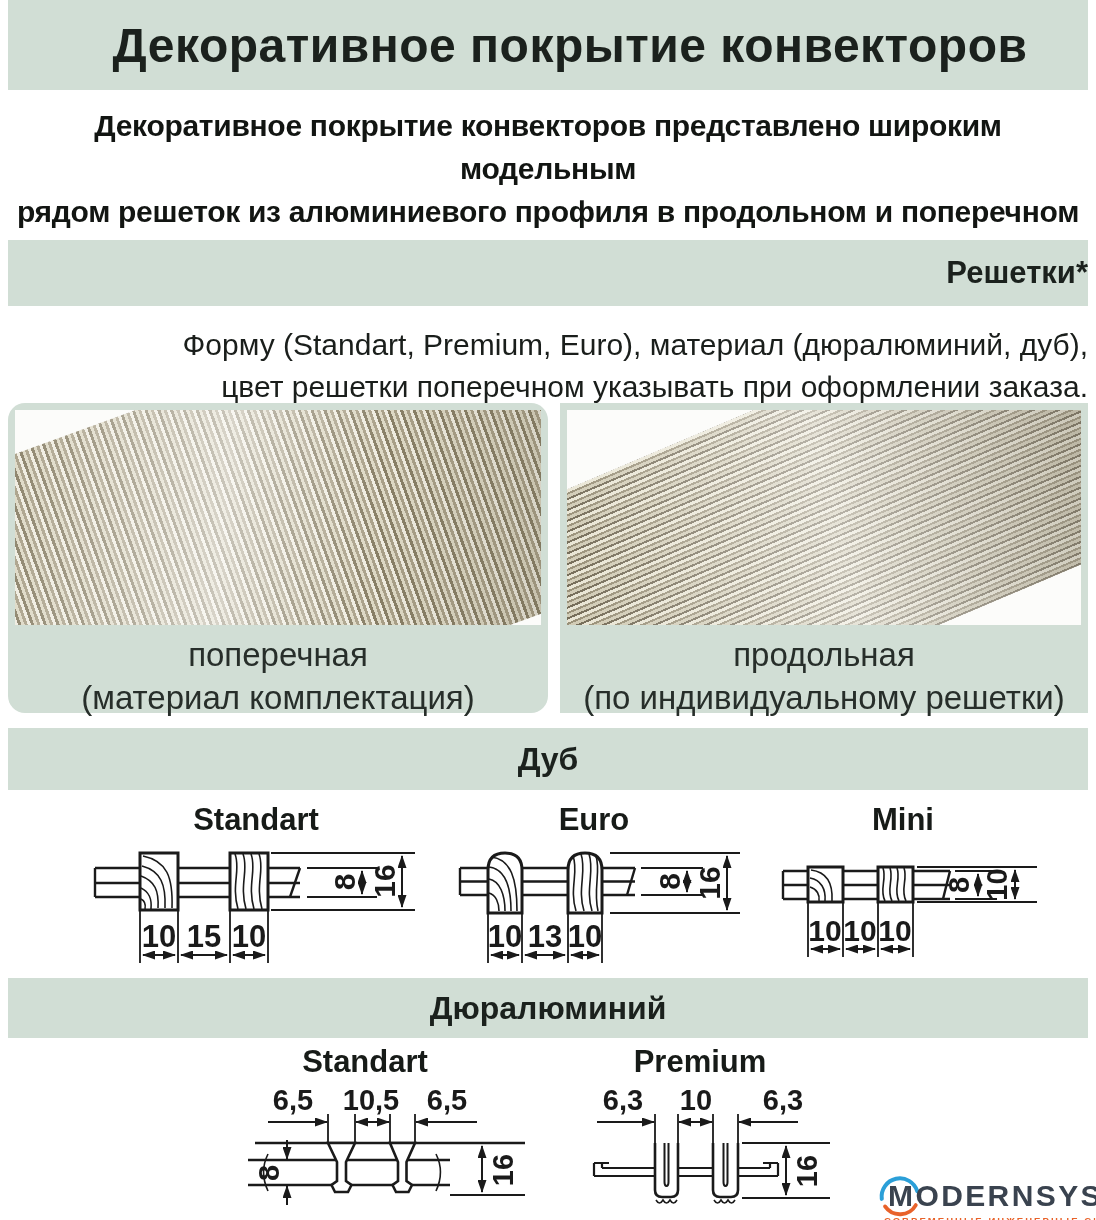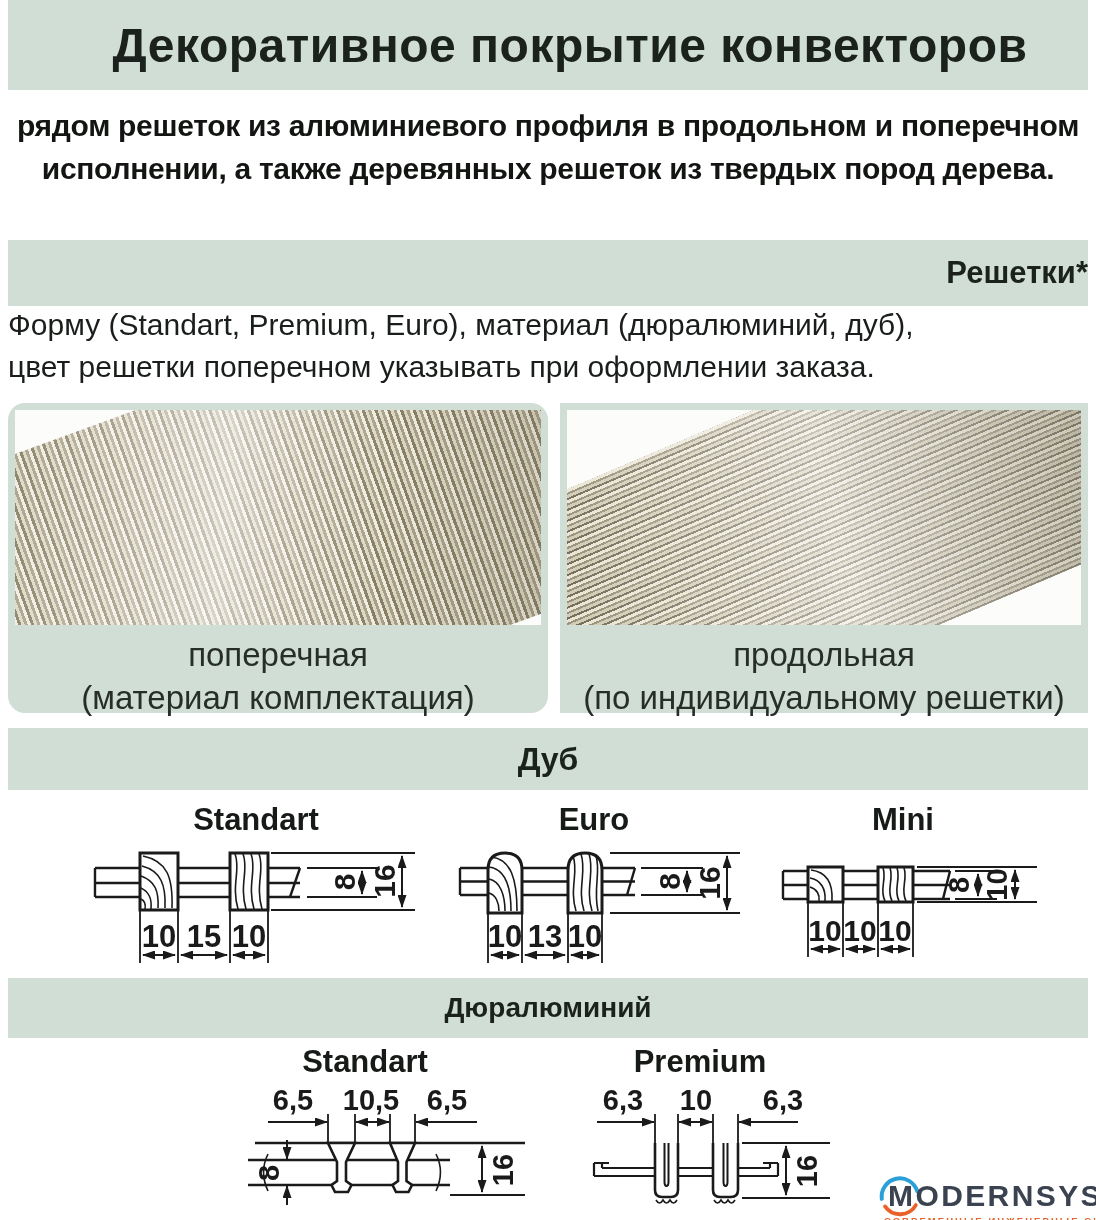--- a/index.html
+++ b/index.html
@@ -8,24 +8,24 @@
   .bar{position:absolute;left:8px;width:1080px;background:#d1ded5;display:flex;
        align-items:center;justify-content:center;color:#1b211d;}
   .bar-title{font-weight:700;}
   .header-bar{top:0;height:90px;}
   .header-bar .bar-title{font-size:48px;letter-spacing:0.5px;font-weight:800;margin-left:44px;}
   .grilles-bar{top:240px;height:66px;justify-content:flex-end;}
   .grilles-bar .bar-title{font-size:31px;}
   .oak-bar{top:728px;height:62px;}
   .oak-bar .bar-title{font-size:32px;}
   .alu-bar{top:978px;height:60px;}
-  .alu-bar .bar-title{font-size:28px;}
+  .alu-bar .bar-title{font-size:32px;}
   .intro{position:absolute;top:104px;left:8px;width:1080px;text-align:center;
          font-size:30px;line-height:43px;font-weight:600;letter-spacing:-0.3px;color:#121512;}
-  .note{position:absolute;top:304px;left:8px;width:1080px;text-align:left;
+  .note{position:absolute;top:324px;left:8px;width:1080px;text-align:right;
         font-size:30px;line-height:42px;font-weight:400;color:#1a1e1b;}
   .photo-panel{position:absolute;top:403px;height:310px;background:#d1ded5;}
   .panel-left{left:8px;width:540px;border-radius:17px;}
   .panel-right{left:560px;width:528px;}
   .photo-frame{position:absolute;left:7px;right:7px;top:7px;height:215px;background:#fcfcfa;overflow:hidden;}
   .band{position:absolute;}
   .band-transverse{width:1000px;height:330px;left:-240px;top:-40px;transform:rotate(-20deg);
     background:
       linear-gradient(115deg, rgba(255,255,255,0) 22%, rgba(255,255,255,0.55) 45%, rgba(255,255,255,0) 60%, rgba(96,89,70,0.22) 80%),
       repeating-linear-gradient(90deg,#887f66 0px,#887f66 3px,#ddd8c4 3px,#ddd8c4 6px,#a89f87 6px,#a89f87 9px,#efece0 9px,#efece0 12px);}
@@ -48,20 +48,21 @@
 </head>
 <body>
 
 <div class="page">
 
   <div class="bar header-bar">
     <div class="bar-title">Декоративное покрытие конвекторов</div>
   </div>
 
   <div class="intro">
+    <div>Декоративное покрытие конвекторов представлено широким модельным</div>
     <div>рядом решеток из алюминиевого профиля в продольном и поперечном</div>
     <div>исполнении, а также деревянных решеток из твердых пород дерева.</div>
   </div>
 
   <div class="bar grilles-bar">
     <div class="bar-title">Решетки*</div>
   </div>
   <div class="note">
     <div>Форму (Standart, Premium, Euro), материал (дюралюминий, дуб),</div>
     <div>цвет решетки поперечном указывать при оформлении заказа.</div>

